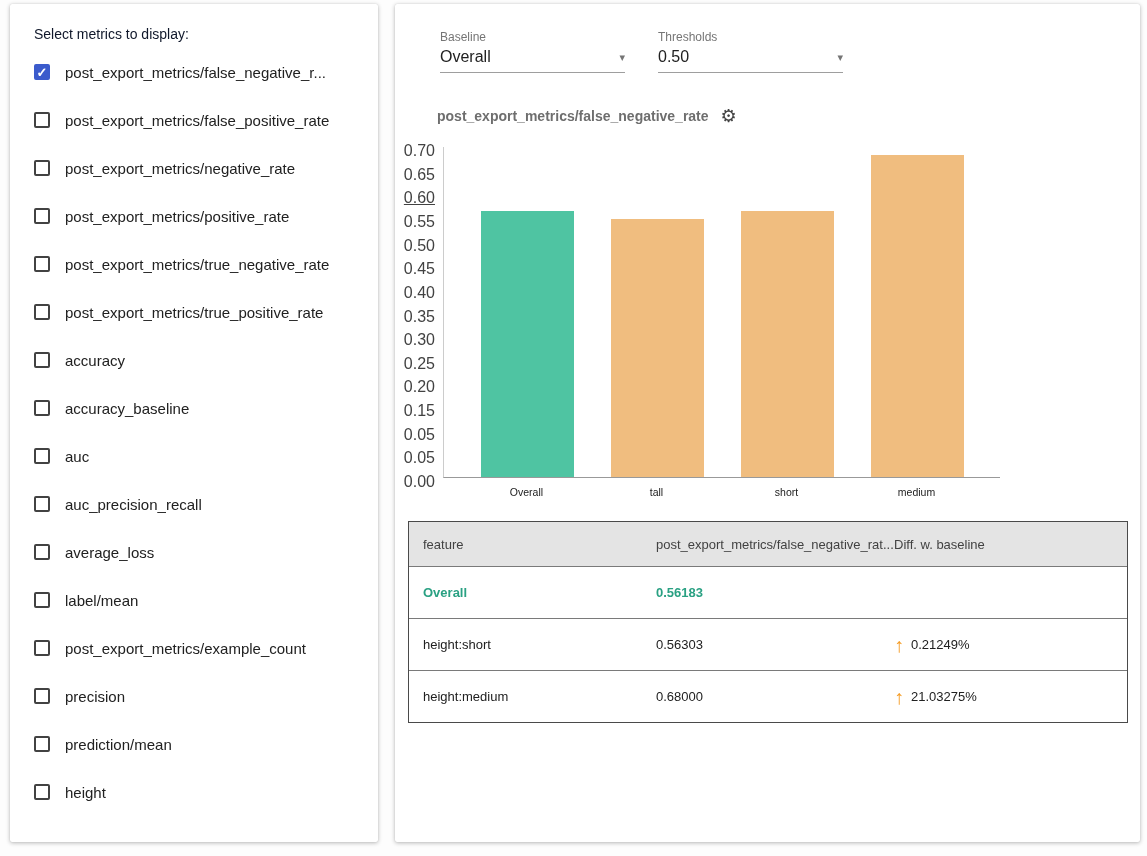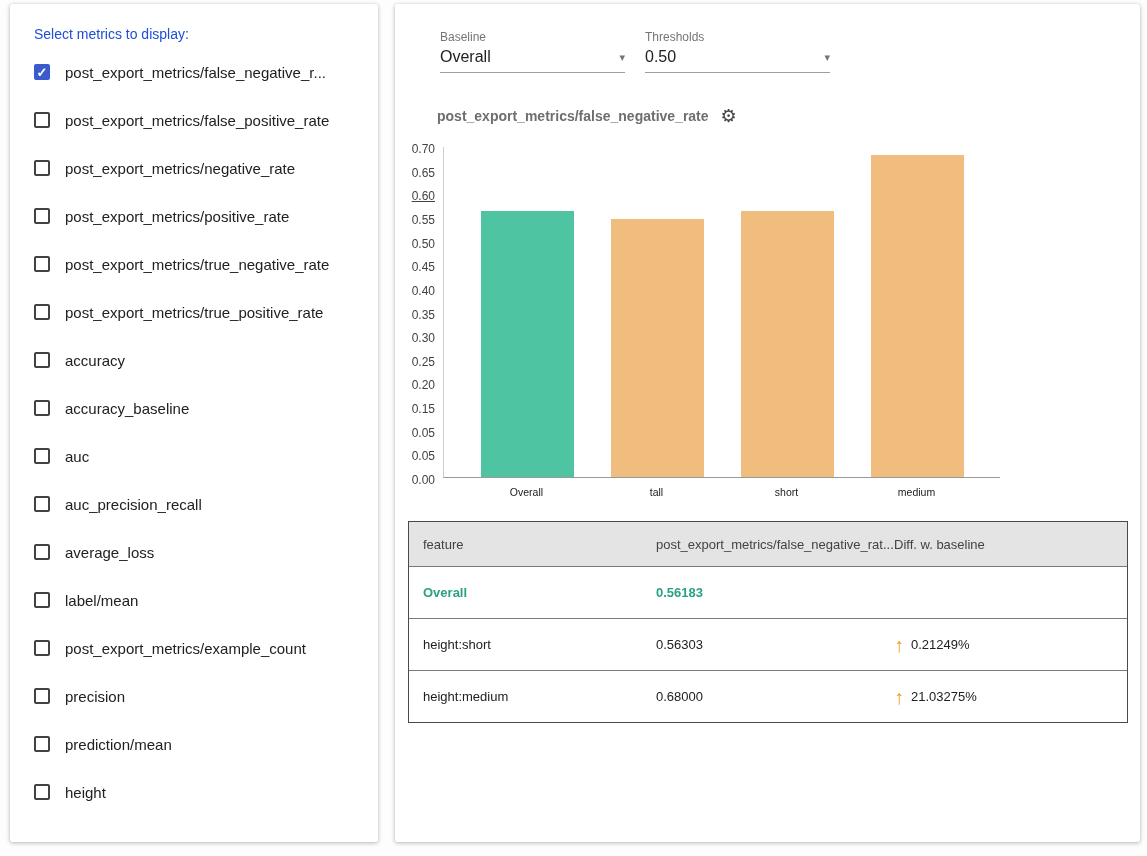--- a/index.html
+++ b/index.html
@@ -9,52 +9,52 @@
     background:#fdfdfd;
     font-family:"Liberation Sans", sans-serif;
     overflow:hidden;
   }
   .card {
     position:absolute; top:4px; background:#fff; border-radius:2px;
     box-shadow:0 1px 4px rgba(0,0,0,.28), 0 0 1px rgba(0,0,0,.18);
   }
   
   .left-card { left:10px; width:368px; height:838px; padding:22px 10px 0 24px; }
-  .panel-title { font-size:14px; color:#1d4ed8; margin-bottom:6px; }
+  .panel-title { font-size:14px; color:#0f172a; margin-bottom:6px; }
   .metric-item { display:flex; align-items:center; height:48px; cursor:pointer; }
   .checkbox {
     width:16px; height:16px; border:2px solid #424242; border-radius:2px;
     margin-right:15px; flex:none; display:flex; align-items:center; justify-content:center;
     font-size:13px; font-weight:bold; color:#fff; background:#fff;
   }
   .checkbox.checked { background:var(--checkbox-checked); border-color:var(--checkbox-checked); }
   .metric-label { font-size:15px; color:#212121; white-space:nowrap; }
   .metric-label.bold { font-weight:normal; }
   
   .right-card { left:395px; width:745px; height:838px; padding-top:26px; }
-  .controls-row { display:flex; padding-left:45px; gap:20px; }
+  .controls-row { display:flex; padding-left:45px; gap:33px; }
   .control { width:185px; cursor:pointer; }
   .control-label { font-size:12px; color:#757575; margin-bottom:4px; }
   .control-value {
     display:flex; justify-content:space-between; align-items:center;
     border-bottom:1px solid #9e9e9e; padding-bottom:6px; font-size:16px; color:#212121;
   }
   .dropdown-arrow { color:#757575; font-size:11px; }
   .chart-header {
     margin:34px 0 0 42px; display:flex; align-items:center; gap:12px;
     font-size:14px; font-weight:bold; color:#6e6e6e;
   }
   .gear { font-size:18px; color:#424242; font-weight:normal; cursor:pointer; line-height:1; }
   .chart-container { position:relative; margin-top:12px; height:368px; }
   .plot {
     position:absolute; left:48px; top:10px; width:557px; height:331px;
     border-left:1px solid #ccc; border-bottom:1px solid #999;
   }
   .bar { position:absolute; bottom:0; width:93px; }
-  .ytick { position:absolute; left:0; width:40px; text-align:right; font-size:12px; color:#424242; }
+  .ytick { position:absolute; left:0; width:40px; text-align:right; font-size:16px; color:#424242; }
   .xlabel { position:absolute; top:349px; width:130px; text-align:center; font-size:10.5px; color:#212121; }
   
   .metrics-table { margin:16px 0 0 13px; width:720px; border:1px solid #4a4a4a; background:#fff; }
   .trow {
     display:grid; grid-template-columns:233px 238px auto; align-items:center;
     min-height:52px; border-top:1px solid #7a7a7a; padding-left:14px;
   }
   .trow.thead { border-top:none; background:#e4e4e4; min-height:44px; }
   .hcell { font-size:13px; color:#424242; }
   .cell { font-size:13px; color:#212121; }

